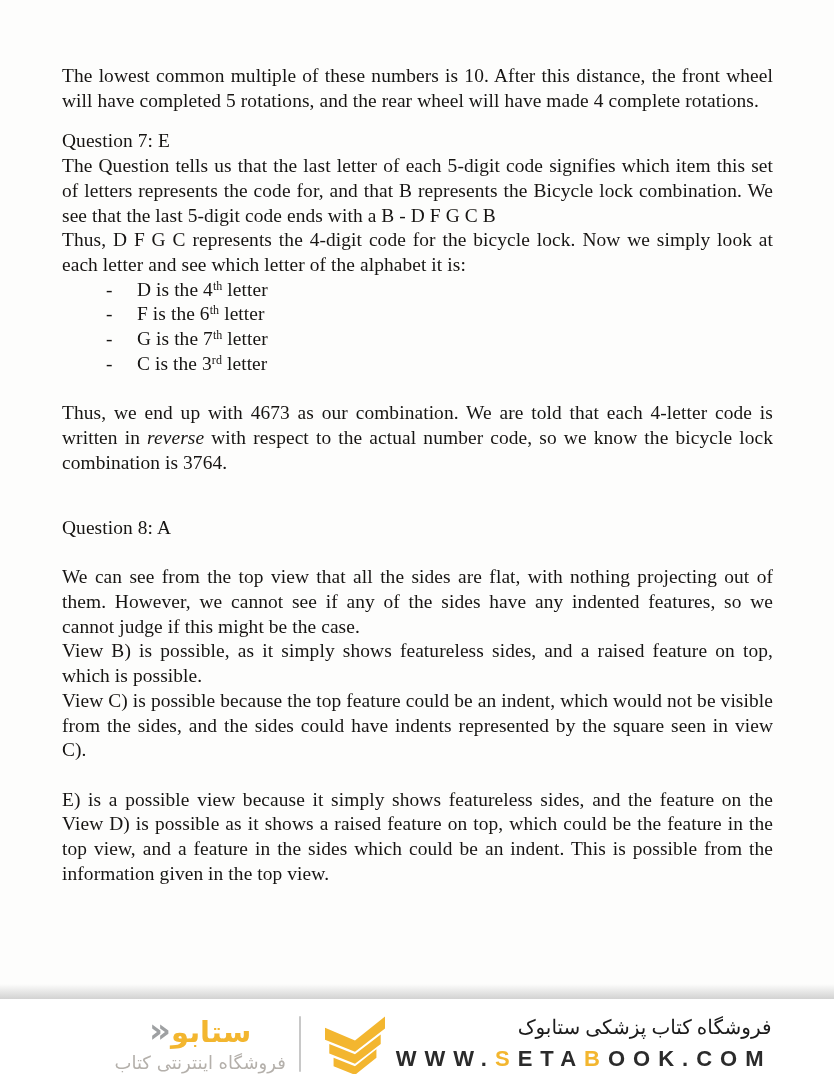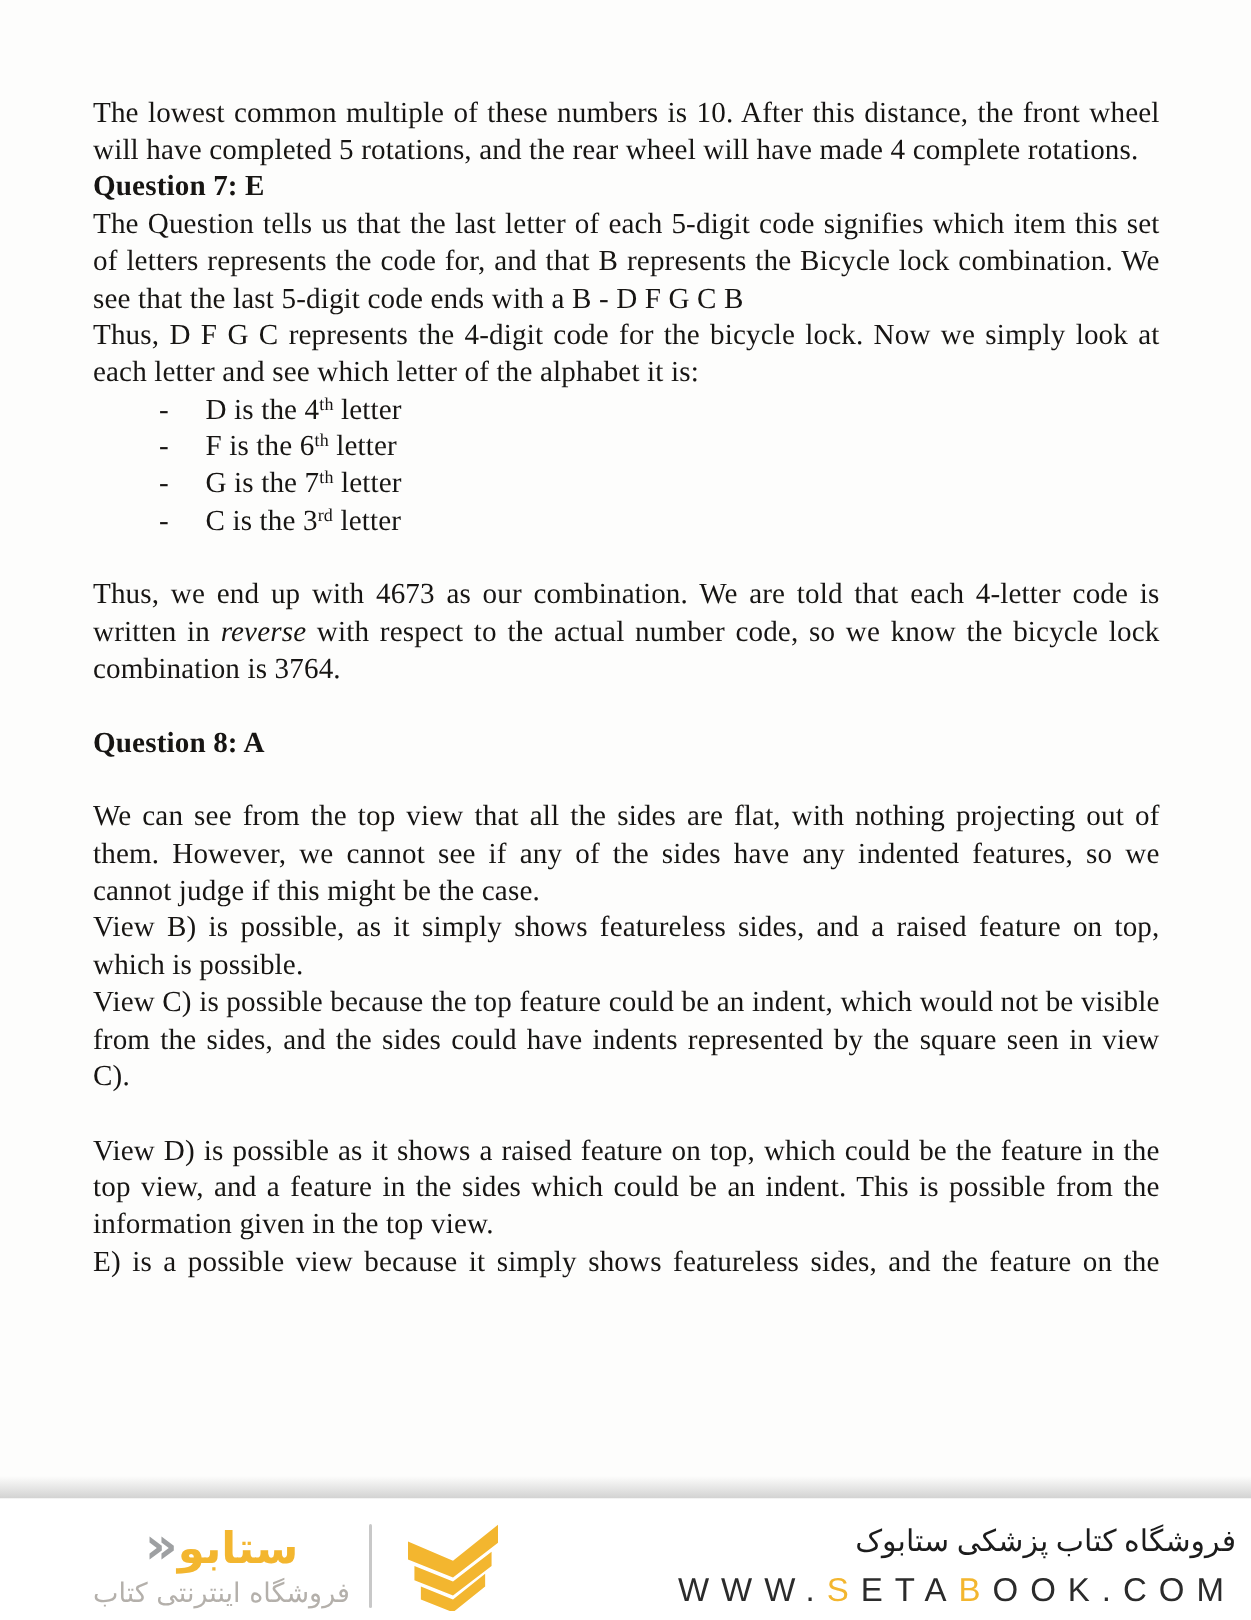--- a/index.html
+++ b/index.html
@@ -18,34 +18,34 @@
     font-family:"Liberation Serif",serif;
   }
   .scan{position:absolute;left:0;top:0;width:834px;height:1019px;background:#FDFDFC;overflow:hidden;}
   .doc{
     position:absolute;left:62px;top:64px;width:711px;
     font-size:19.4px;line-height:24.7px;color:var(--body-text-color);
     letter-spacing:0.1px;
   }
   .blk-p{text-align:justify;}
   .blk-p.justify-last{text-align-last:justify;}
-  .blk-h{font-weight:700;text-align:left;}
+  .blk-h{font-weight:400;text-align:left;margin-top:16px;}
   .blk-li{display:flex;padding-left:44px;text-align:left;}
   .li-marker{flex:0 0 31px;}
   .blk-spacer{height:24.7px;}
   sup{font-size:12px;line-height:0;vertical-align:6px;}
   em{font-style:italic;}
   .scan-fade{
     position:absolute;left:0;right:0;top:984px;height:15px;
     background:linear-gradient(to bottom, rgba(170,170,170,0), rgba(140,140,140,0.38));
   }
   .footer{
     position:absolute;left:0;bottom:0;width:834px;height:81px;
     background:var(--page-background);
-    display:flex;align-items:center;justify-content:space-between;
+    display:flex;align-items:center;justify-content:center;
     padding:12px 8px 4px 62px;box-sizing:border-box;
   }
   .footer-left{display:flex;align-items:center;gap:13px;}
   .logo-text{text-align:center;}
   .logo-word{
     font-family:"DejaVu Sans",sans-serif;font-weight:700;
     font-size:29px;line-height:33px;direction:rtl;white-space:nowrap;
   }
   .logo-word .yellow{color:var(--accent-color);}
   .logo-word .kaf{color:var(--logo-gray);font-size:34px;letter-spacing:-3px;font-weight:700;}
@@ -56,21 +56,21 @@
   .logo-divider{width:2px;height:56px;background:var(--divider-gray);border-radius:1px;}
   .emblem{display:block;}
   .emblem .band{fill:var(--accent-color);}
   .footer-right{text-align:right;padding-right:2px;}
   .store-title{
     font-family:Liberation Serif, serif;font-size:20px;color:#1C1C1C;
     direction:rtl;margin-bottom:7px;white-space:nowrap;
   }
   .website{
     font-family:"Liberation Sans","DejaVu Sans",sans-serif;
-    font-size:22px;font-weight:400;letter-spacing:8px;
+    font-size:22px;font-weight:700;letter-spacing:8px;
     color:var(--url-color);white-space:nowrap;
   }
   .website .accent{color:var(--accent-color);}
 </style>
 </head>
 <body>
 
 <div class="page">
 
   <div class="scan">
@@ -97,22 +97,22 @@
         </div>
         <div class="blk-spacer"></div>
         <div class="blk-p"><span>Thus, we end up with 4673 as our combination. We are told that each 4-letter code is written in </span><em>reverse</em><span> with respect to the actual number code, so we know the bicycle lock combination is 3764.</span></div>
         <div class="blk-spacer"></div>
         <div class="blk-h"><span>Question 8: A</span></div>
         <div class="blk-spacer"></div>
         <div class="blk-p"><span>We can see from the top view that all the sides are flat, with nothing projecting out of them. However, we cannot see if any of the sides have any indented features, so we cannot judge if this might be the case.</span></div>
         <div class="blk-p"><span>View B) is possible, as it simply shows featureless sides, and a raised feature on top, which is possible.</span></div>
         <div class="blk-p"><span>View C) is possible because the top feature could be an indent, which would not be visible from the sides, and the sides could have indents represented by the square seen in view C).</span></div>
         <div class="blk-spacer"></div>
+        <div class="blk-p justify-last"><span>E) is a possible view because it simply shows featureless sides, and the feature on the</span></div>
         <div class="blk-p"><span>View D) is possible as it shows a raised feature on top, which could be the feature in the top view, and a feature in the sides which could be an indent. This is possible from the information given in the top view.</span></div>
-        <div class="blk-p justify-last"><span>E) is a possible view because it simply shows featureless sides, and the feature on the</span></div>
       </div>
     <div class="scan-fade"></div>
   </div>
 
   <div class="footer">
 
     <div class="footer-left">
       <div class="logo-text">
         <div class="logo-word">
           <span class="yellow">ستابو</span><span class="kaf">«</span>

